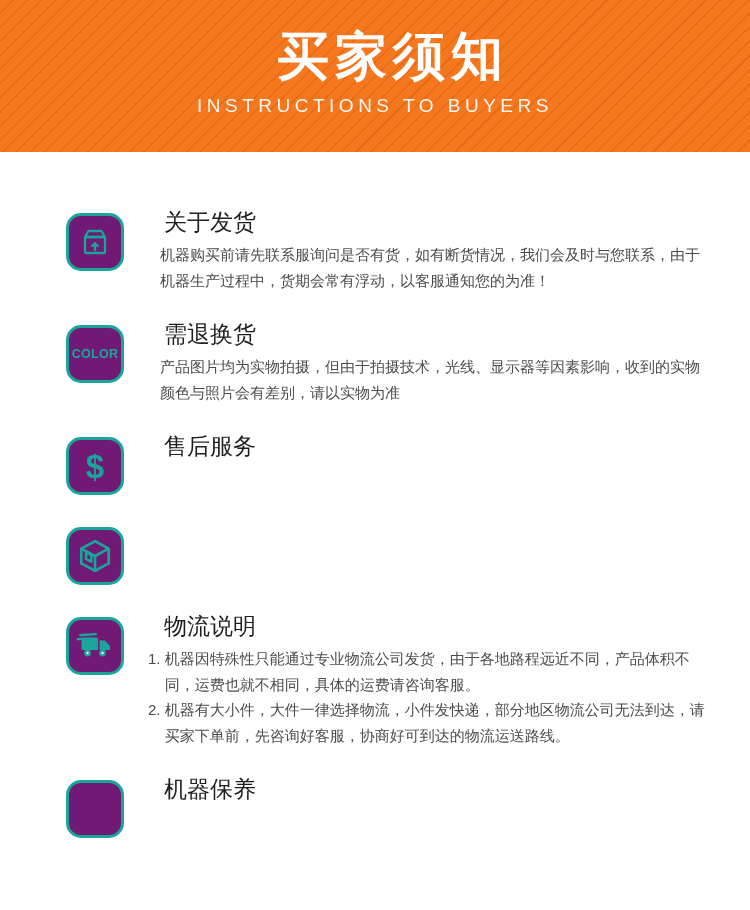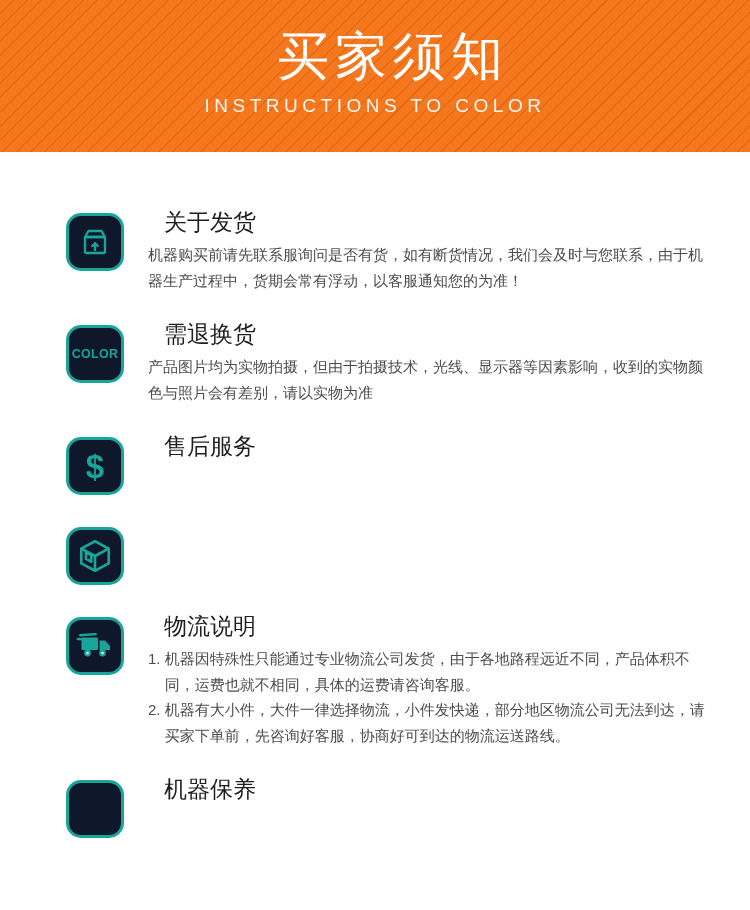--- a/index.html
+++ b/index.html
@@ -22,21 +22,21 @@
         rgba(201, 77, 6, 0.0) 8.5px,
         rgba(201, 77, 6, 0.33) 8.5px,
         rgba(201, 77, 6, 0.33) 10px);
     text-align: center;
     overflow: hidden;
   }
   .banner-title {
     margin-top: 28px;
     font-size: 52px;
     line-height: 56px;
-    font-weight: 400;
+    font-weight: 700;
     color: #ffffff;
     letter-spacing: 6px;
     padding-left: 36px;
   }
   .banner-subtitle {
     margin-top: 11px;
     font-size: 19px;
     font-weight: 400;
     color: rgba(255,255,255,0.93);
     letter-spacing: 4.5px;
@@ -50,21 +50,21 @@
     display: flex;
     align-items: flex-start;
     margin-bottom: 27px;
   }
   .icon-box {
     flex: 0 0 auto;
     width: 58px; height: 58px;
     margin-top: 5px;
     border: 3px solid #1aa59a;
     border-radius: 15px;
-    background: #0f172a;
+    background: #701a75;
     display: flex;
     align-items: center;
     justify-content: center;
   }
   .glyph-text { color: #1aa59a; font-weight: 700; }
   .glyph-text.small { font-size: 12.5px; letter-spacing: 0.3px; }
   .glyph-text.big   { font-size: 33px; line-height: 1; }
 
   .sec-text { flex: 1 1 auto; margin-left: 24px; max-width: 566px; }
   .sec-title {
@@ -72,39 +72,40 @@
     line-height: 28px;
     font-weight: 500;
     color: #1f1f1f;
     margin-bottom: 6px;
     margin-left: 16px;
   }
   .para {
     font-size: 15px;
     line-height: 25.5px;
     color: #4c4c4c;
+    margin-left: 12px;
   }
   .li {
     display: flex;
     align-items: flex-start;
     font-size: 15px;
     line-height: 25.5px;
     color: #4c4c4c;
   }
   .li .marker { flex: 0 0 auto; white-space: pre; }
   .li .txt { flex: 1 1 auto; }
 
   svg { display: block; }
 </style>
 </head>
 <body>
 
 <div class="banner">
   <div class="banner-title">买家须知</div>
-  <div class="banner-subtitle">INSTRUCTIONS TO COLOR</div>
+  <div class="banner-subtitle">INSTRUCTIONS TO BUYERS</div>
 </div>
 
 <div class="content">
   <div class="section">
     <div class="icon-box">
   <svg width="36" height="36" viewBox="0 0 36 36" fill="none" stroke="#1aa59a" stroke-width="2.3" stroke-linejoin="round" stroke-linecap="round">
     <path d="M8 13 L11.5 7 H24.5 L28 13 Z"></path>
     <rect x="8" y="13" width="20" height="16" rx="1"></rect>
     <path d="M18 26 V19.5"></path>
     <path d="M15.2 22 L18 19.2 L20.8 22"></path>

